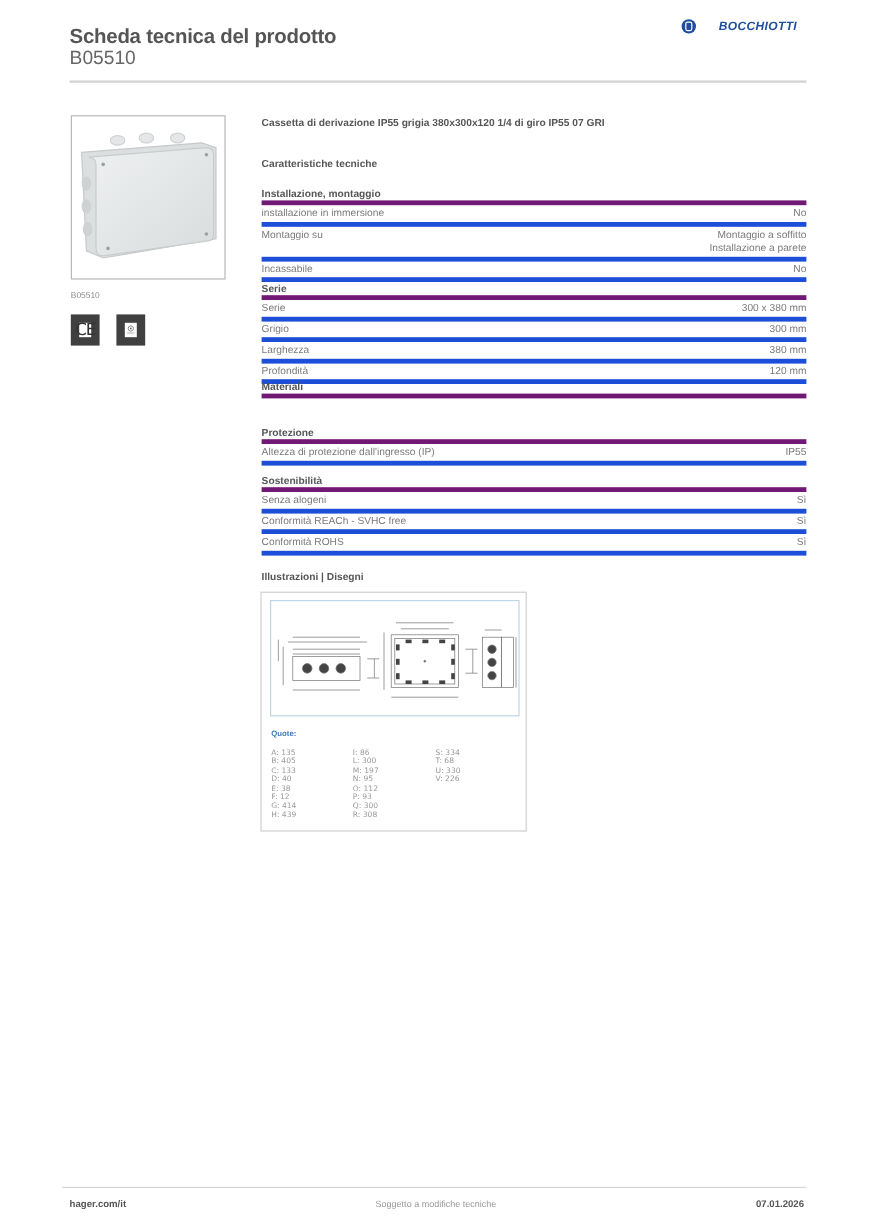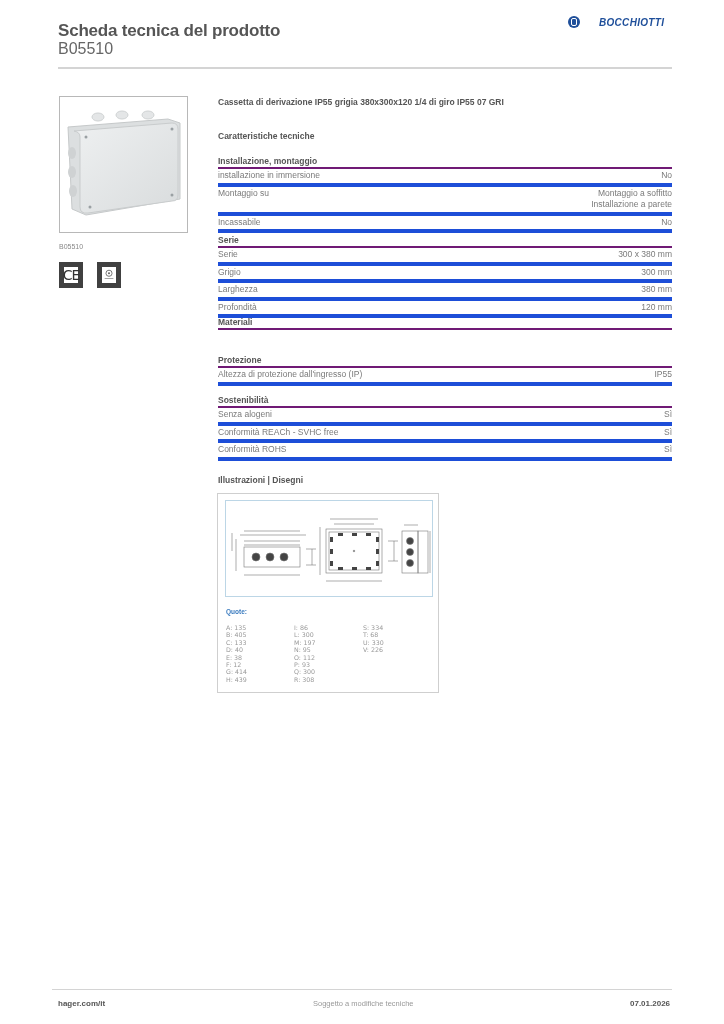--- a/index.html
+++ b/index.html
@@ -8,29 +8,29 @@
   .header-code { position:absolute; left:58px; top:40px; font-size:16px; color:#666; }
   .logo { position:absolute; left:568px; top:16px; display:flex; align-items:flex-end; gap:19px; }
   .logo-mark { width:12px; height:12px; border-radius:50%; background:#1f4f9a; position:relative; }
   .logo-mark::after { content:""; position:absolute; left:3px; top:2px; width:6px; height:8px; border:1.5px solid #fff; border-radius:2px; box-sizing:border-box; }
   .logo-text { font-size:10px; font-weight:bold; font-style:italic; color:#1f4f9a; letter-spacing:0.3px; }
   .header-rule { position:absolute; left:58px; top:67px; width:614px; height:2px; background:#d4d4d4; }
 
   .product-image { position:absolute; left:59px; top:96px; width:129px; height:137px; border:1px solid #b8b8b8; box-sizing:border-box; background:#fff; }
   .product-image svg { position:absolute; left:0; top:0; }
   .image-caption { position:absolute; left:59px; top:243px; font-size:7px; color:#888; }
-  .cert { position:absolute; top:262px; width:24px; height:26px; border:5px solid #404040; box-sizing:border-box; display:flex; align-items:center; justify-content:center; }
+  .cert { position:absolute; top:262px; width:24px; height:26px; border:7px solid #404040; box-sizing:border-box; display:flex; align-items:center; justify-content:center; }
   .cert-ce { left:59px; font-size:14px; color:#333; font-family:"DejaVu Sans", sans-serif; letter-spacing:-1px; }
   .cert-imq { left:97px; }
 
   .product-desc { position:absolute; left:218px; top:97px; font-size:8.5px; font-weight:bold; color:#555; }
   .spec-title { position:absolute; left:218px; top:131px; font-size:8.5px; font-weight:bold; color:#555; }
 
   .section { position:absolute; left:218px; width:454px; }
-  .section-head { font-size:8.5px; font-weight:bold; color:#555; height:12px; line-height:12px; border-bottom:2px solid #701a75; }
+  .section-head { font-size:8.5px; font-weight:bold; color:#555; height:12px; line-height:12px; border-bottom:4px solid #701a75; }
   .row { display:flex; justify-content:space-between; font-size:8.5px; color:#7a7a7a; border-bottom:4px solid #1d4ed8; padding:1px 0 1px 0; line-height:11.5px; }
   .row .val { text-align:right; }
   .row .val div { line-height:11.5px; }
 
   .illus-title { position:absolute; left:218px; top:475px; font-size:8.5px; font-weight:bold; color:#555; }
   .drawing-frame { position:absolute; left:217px; top:493px; width:222px; height:200px; border:1px solid #cfcfcf; box-sizing:border-box; background:#fff; }
   .drawing-inner { position:absolute; left:7px; top:6px; width:208px; height:97px; border:1px solid #bcd6e6; box-sizing:border-box; }
   .quote-label { position:absolute; left:8px; top:114px; font-size:6.5px; font-weight:bold; color:#3a7bbf; }
   .quote-col { position:absolute; top:130px; font-size:6.3px; color:#999; line-height:7.4px; font-family:"DejaVu Sans", sans-serif; }
   .quote-col div { white-space:nowrap; }

